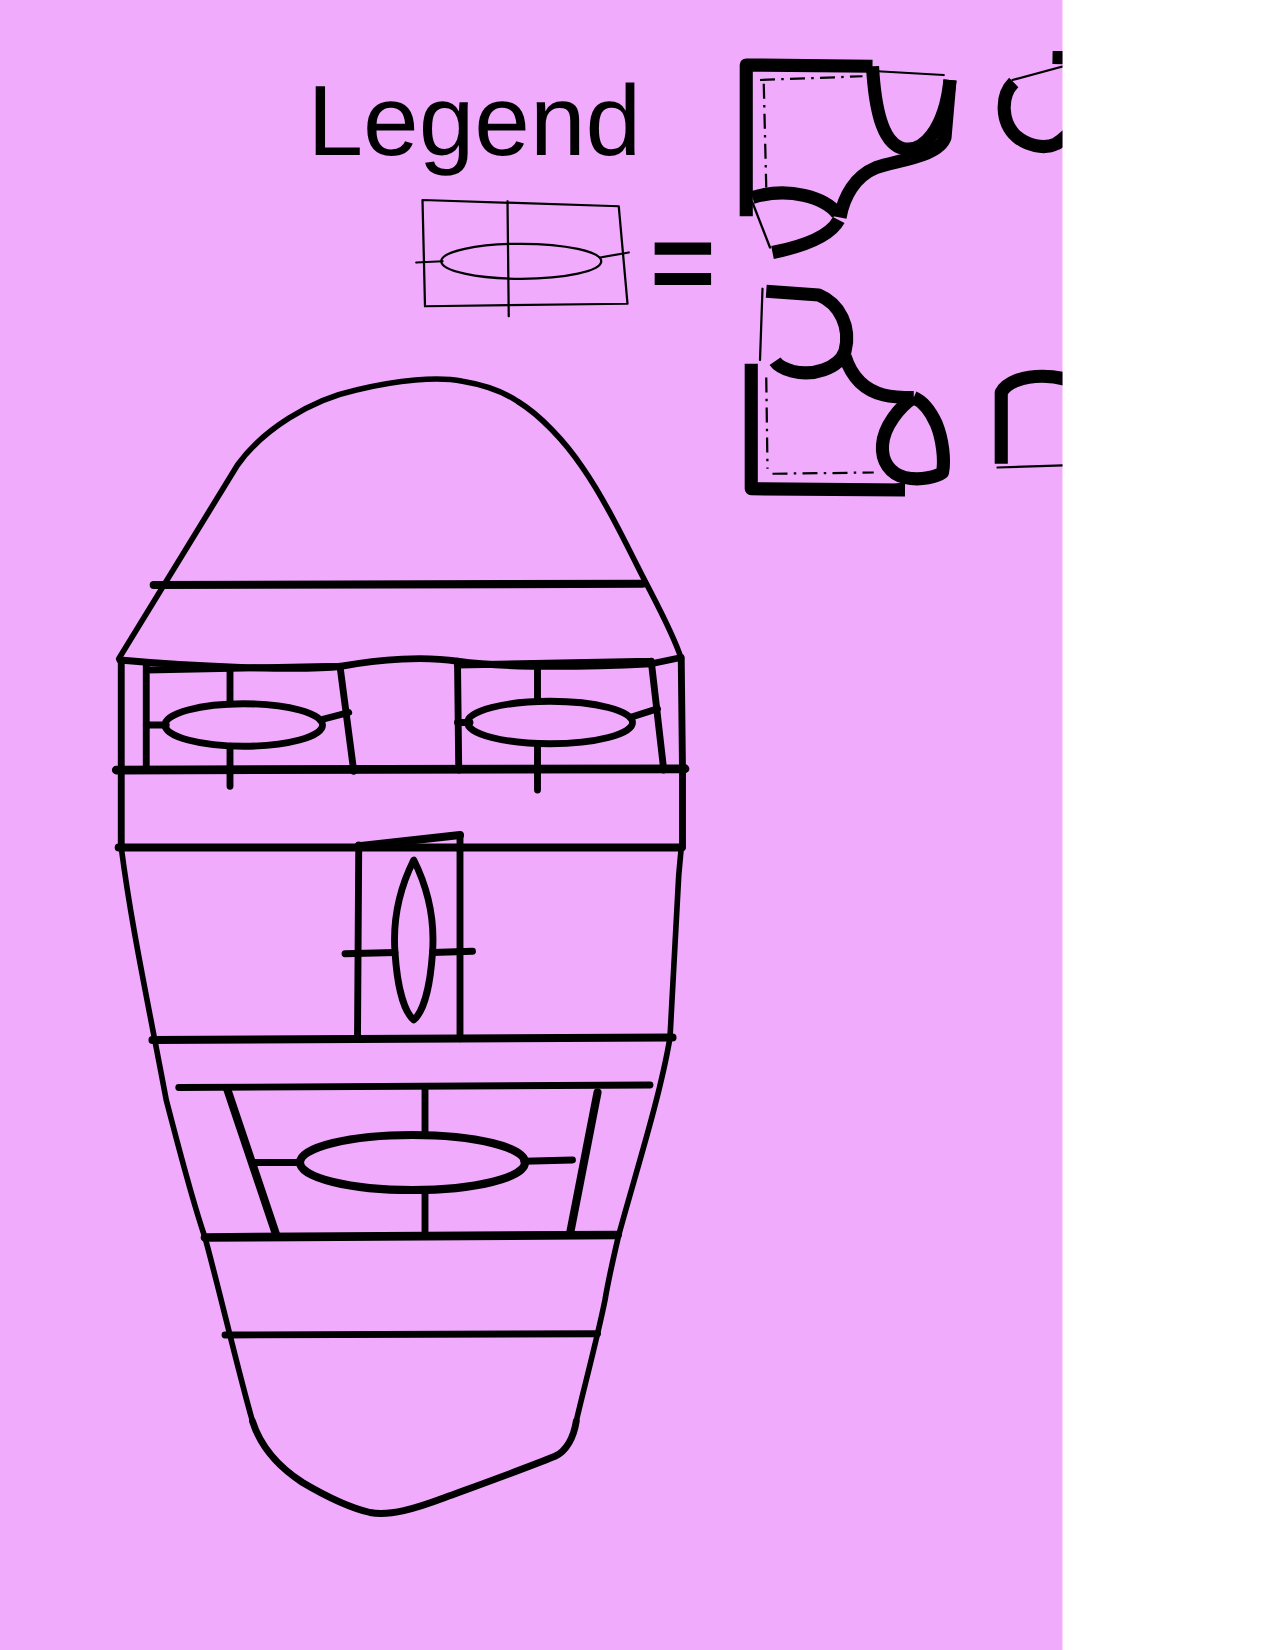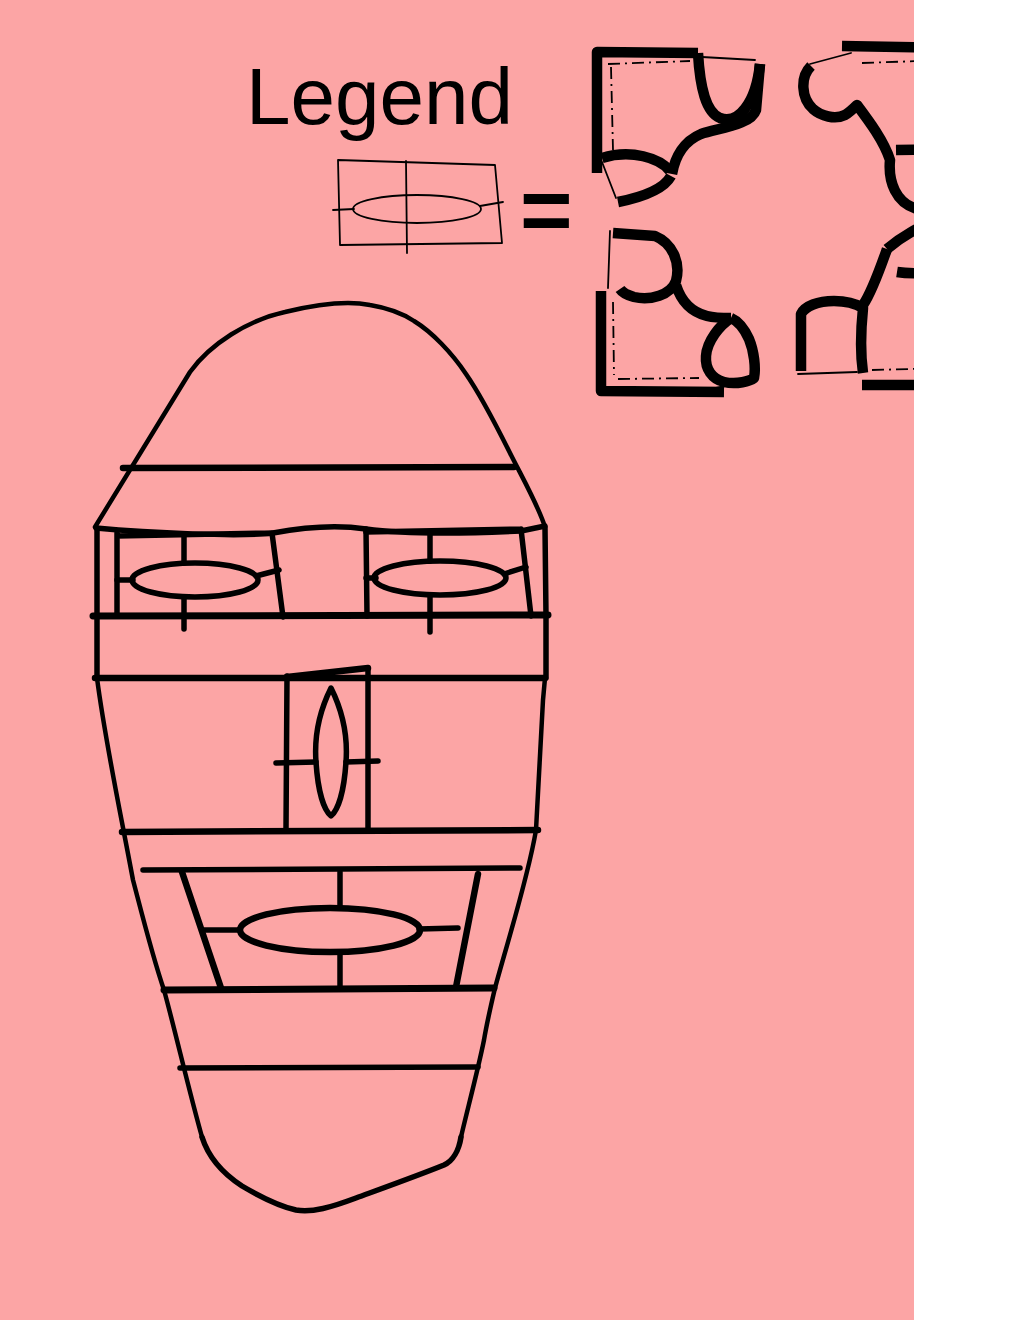--- a/index.html
+++ b/index.html
@@ -3,23 +3,23 @@
 <meta charset="utf-8">
 <style>
   html, body {
     margin: 0;
     padding: 0;
     background: #ffffff;
     font-family: "Liberation Sans", sans-serif;
   }
   .canvas {
     position: relative;
-    width: 914px;
+    width: 850px;
     height: 1320px;
-    background: #fca5a5;
+    background: #f0abfc;
     overflow: hidden;
   }
   svg { display: block; }
   .stroke {
     fill: none;
     stroke: #000000;
     stroke-linecap: round;
     stroke-linejoin: round;
   }
   .w-outline  { stroke-width: 4.5; }

